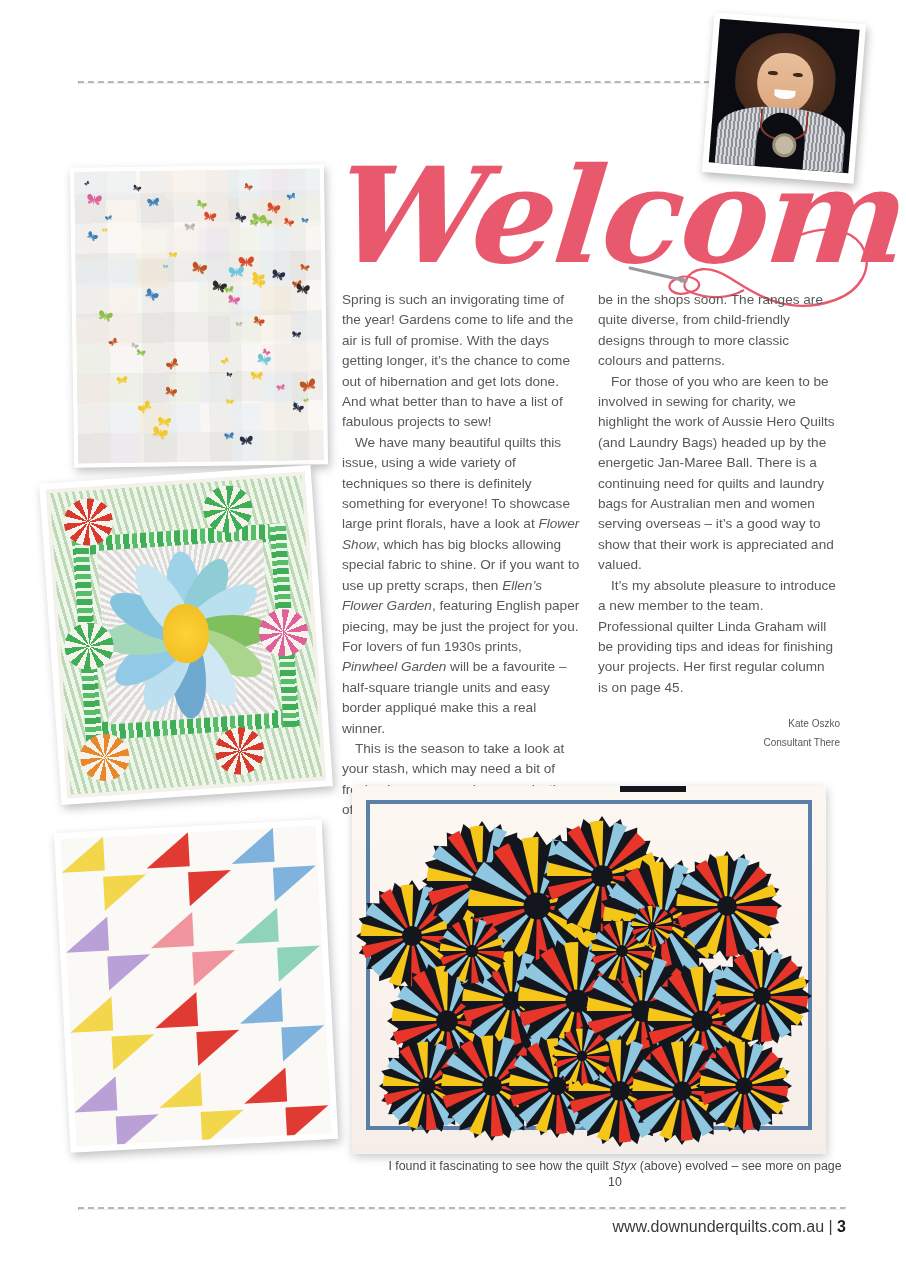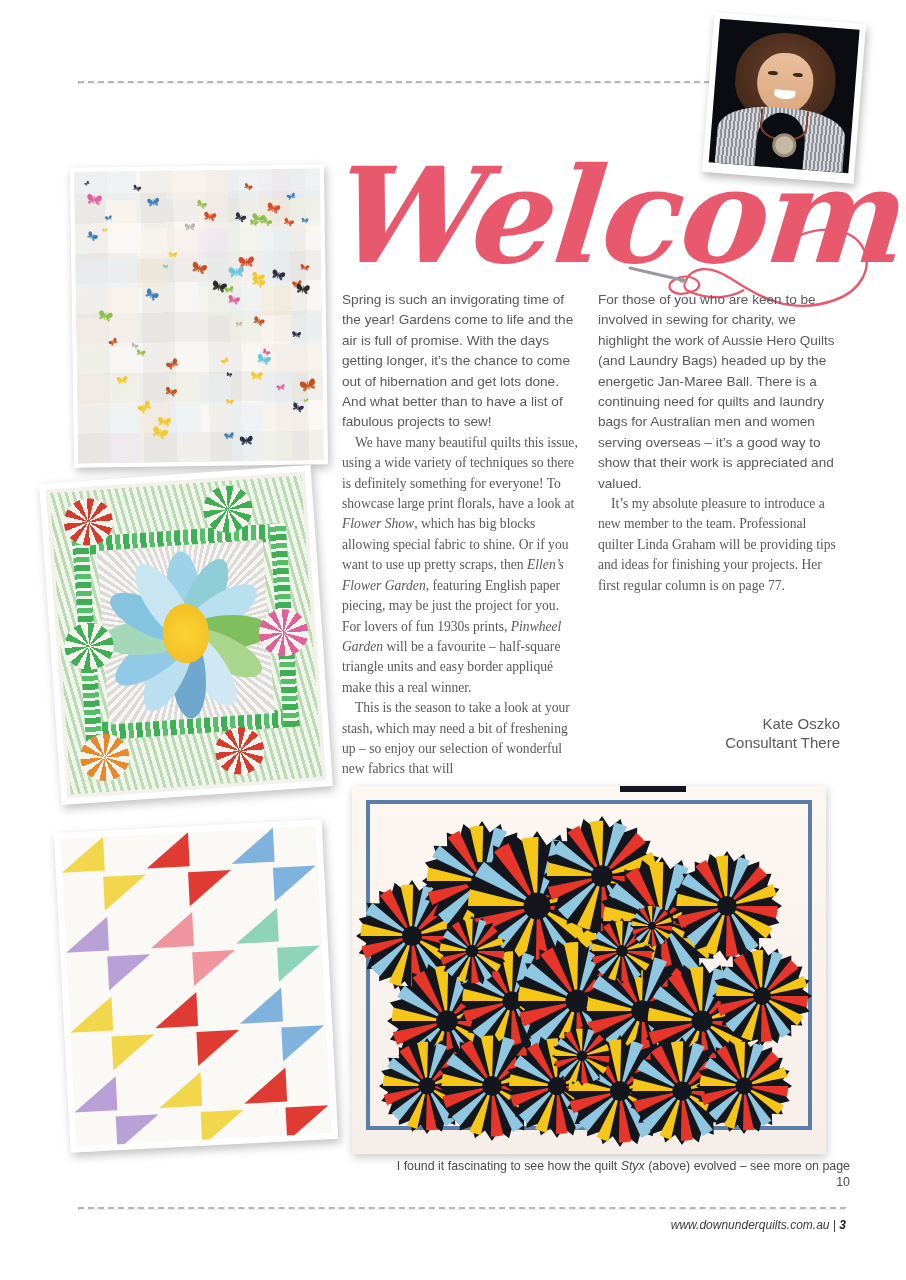--- a/index.html
+++ b/index.html
@@ -145,47 +145,47 @@
   }
   .rosette{position:absolute;}
 
   
   .col{
     position:absolute;top:290px;width:238px;
     font-size:13.6px;line-height:20.4px;color:#58585a;
     text-align:left;
   }
   .col p{margin:0;}
-  .col p+p{text-indent:13px;font-family:Liberation Serif, serif;}
+  .col p+p{text-indent:13px;}
   .col-1{left:342px;}
   .col-2{left:598px;}
   .col em{font-style:italic;}
 
   
   .sig{
     position:absolute;left:598px;top:714px;width:242px;text-align:right;
   }
   .sig-name{
     font-family:"DejaVu Serif", serif;
     font-style:italic;font-size:34px;line-height:34px;color:#2d2d2d;
     letter-spacing:1px;
   }
-  .sig-line{font-size:15px;line-height:19px;color:#58585a;}
+  .sig-line{font-size:10px;line-height:19px;color:#58585a;}
 
   
   .caption{
     position:absolute;left:380px;top:1158px;width:470px;
-    font-size:12.4px;line-height:16px;color:#4a4a4a;text-align:right;
+    font-size:12.4px;line-height:16px;color:#4a4a4a;text-align:center;
   }
   .caption em{font-style:italic;}
 
   
   .footer{
     position:absolute;right:60px;top:1218px;
-    font-size:12px;color:#3a3a3a;text-align:center;white-space:nowrap;font-style:italic;
+    font-size:16px;color:#3a3a3a;text-align:center;white-space:nowrap;
   }
   .footer b{font-weight:700;color:#1d1d1d;}
 </style>
 </head>
 <body>
 
 <div class="page">
 
   <hr class="rule rule-top">
 
@@ -768,22 +768,23 @@
     </div>
   </div>
 
   <div class="col col-1">
     <p>Spring is such an invigorating time of the year! Gardens come to life and the air is full of promise. With the days getting longer, it’s the chance to come out of hibernation and get lots done. And what better than to have a list of fabulous projects to sew!</p>
     <p><span>We have many beautiful quilts this issue, using a wide variety of techniques so there is definitely something for everyone! To showcase large print florals, have a look at </span><em>Flower Show</em><span>, which has big blocks allowing special fabric to shine. Or if you want to use up pretty scraps, then </span><em>Ellen’s Flower Garden</em><span>, featuring </span><span>English paper piecing, may be just the project for you. For lovers of fun 1930s prints, </span><em>Pinwheel Garden</em><span> will be a favourite – half-square triangle units and easy border appliqué make this a real winner.</span></p>
     <p>This is the season to take a look at your stash, which may need a bit of freshening up – so enjoy our selection of wonderful new fabrics that will</p>
   </div>
 
   <div class="col col-2">
+    <p>be in the shops soon. The ranges are quite diverse, from child-friendly designs through to more classic colours and patterns.</p>
     <p>For those of you who are keen to be involved in sewing for charity, we highlight the work of Aussie Hero Quilts (and Laundry Bags) headed up by the energetic Jan-Maree Ball. There is a continuing need for quilts and laundry bags for Australian men and women serving overseas – it’s a good way to show that their work is appreciated and valued.</p>
-    <p>It’s my absolute pleasure to introduce a new member to the team. Professional quilter Linda Graham will be providing tips and ideas for finishing your projects. Her first regular column is on page 77.</p>
+    <p>It’s my absolute pleasure to introduce a new member to the team. Professional quilter Linda Graham will be providing tips and ideas for finishing your projects. Her first regular column is on page 45.</p>
   </div>
 
   <div class="sig">
     <div class="sig-line">Kate Oszko</div>
     <div class="sig-line">Consultant There</div>
   </div>
 
   <div class="q-styx photo-frame">
     <div class="styx-wall"></div>
     <div class="tape" style="left:14px;top:14px;width:4px;height:330px;"></div>

